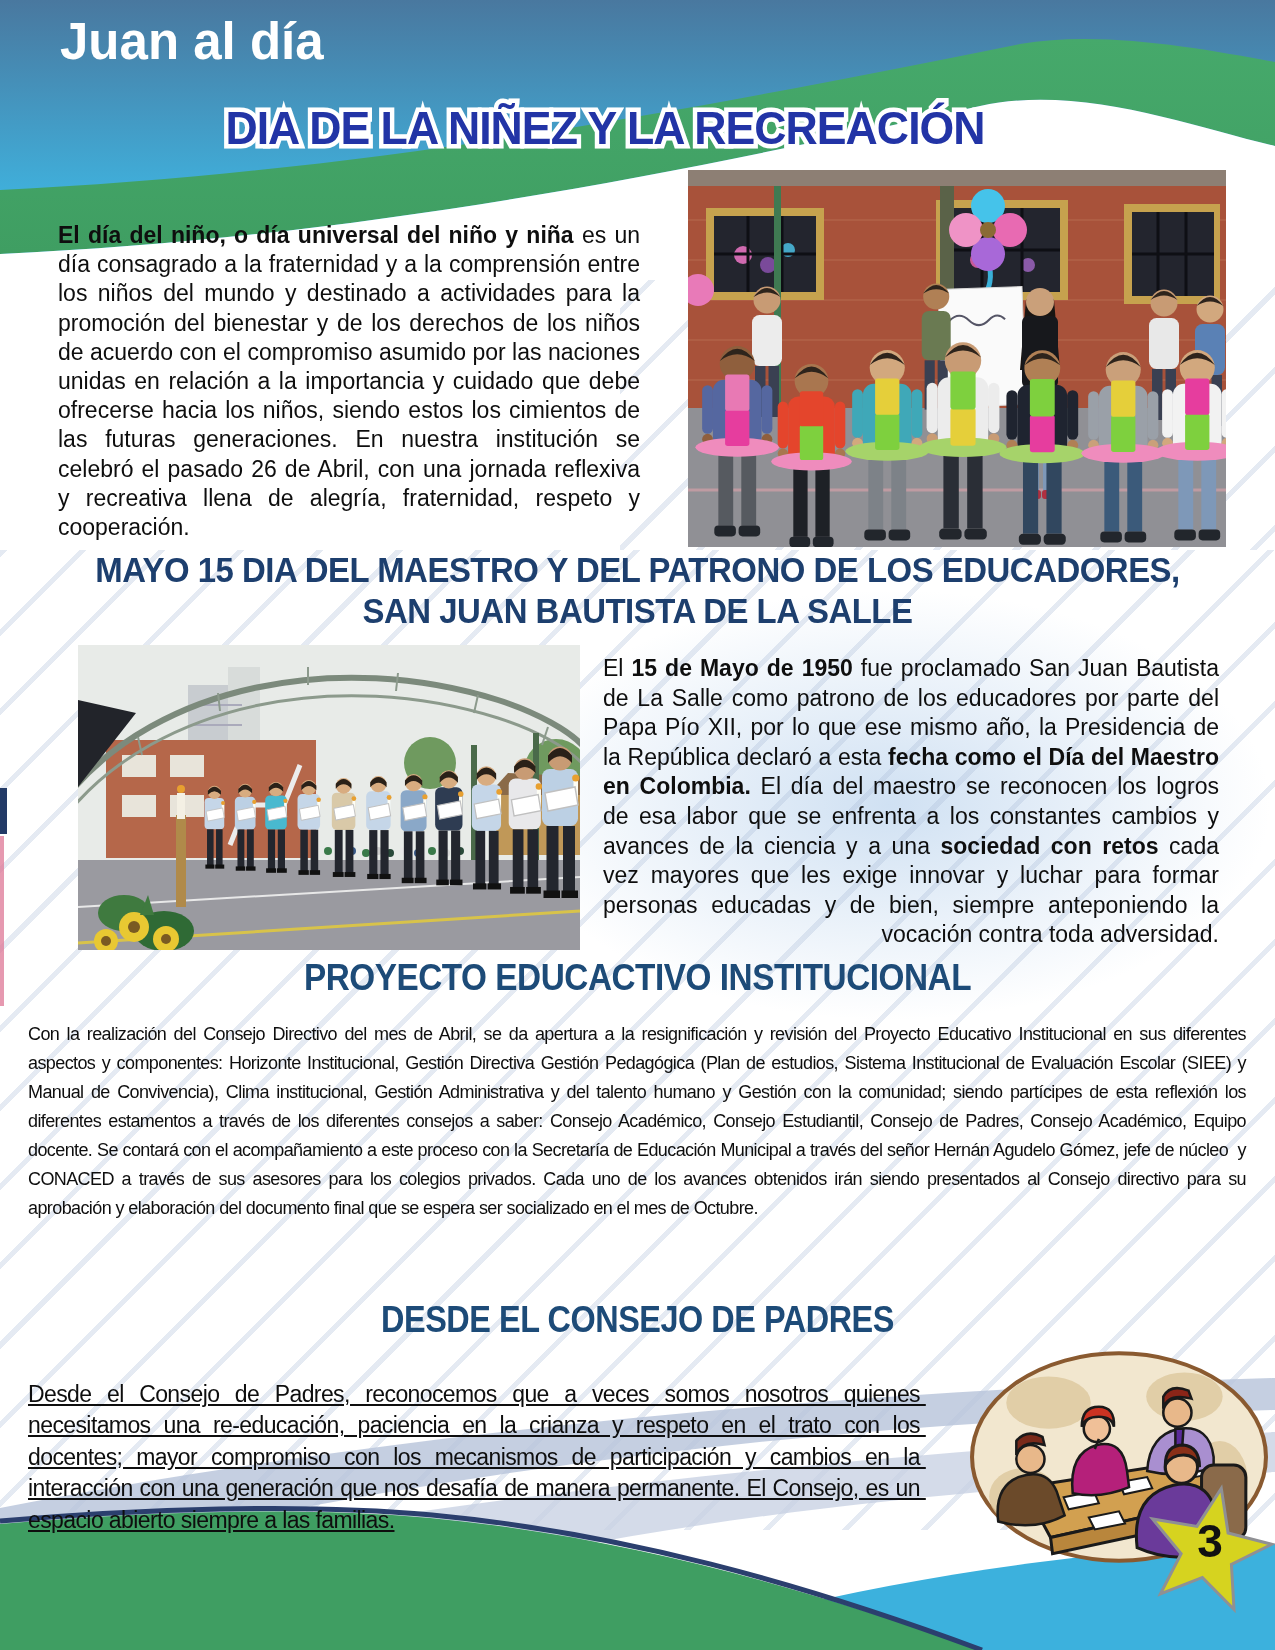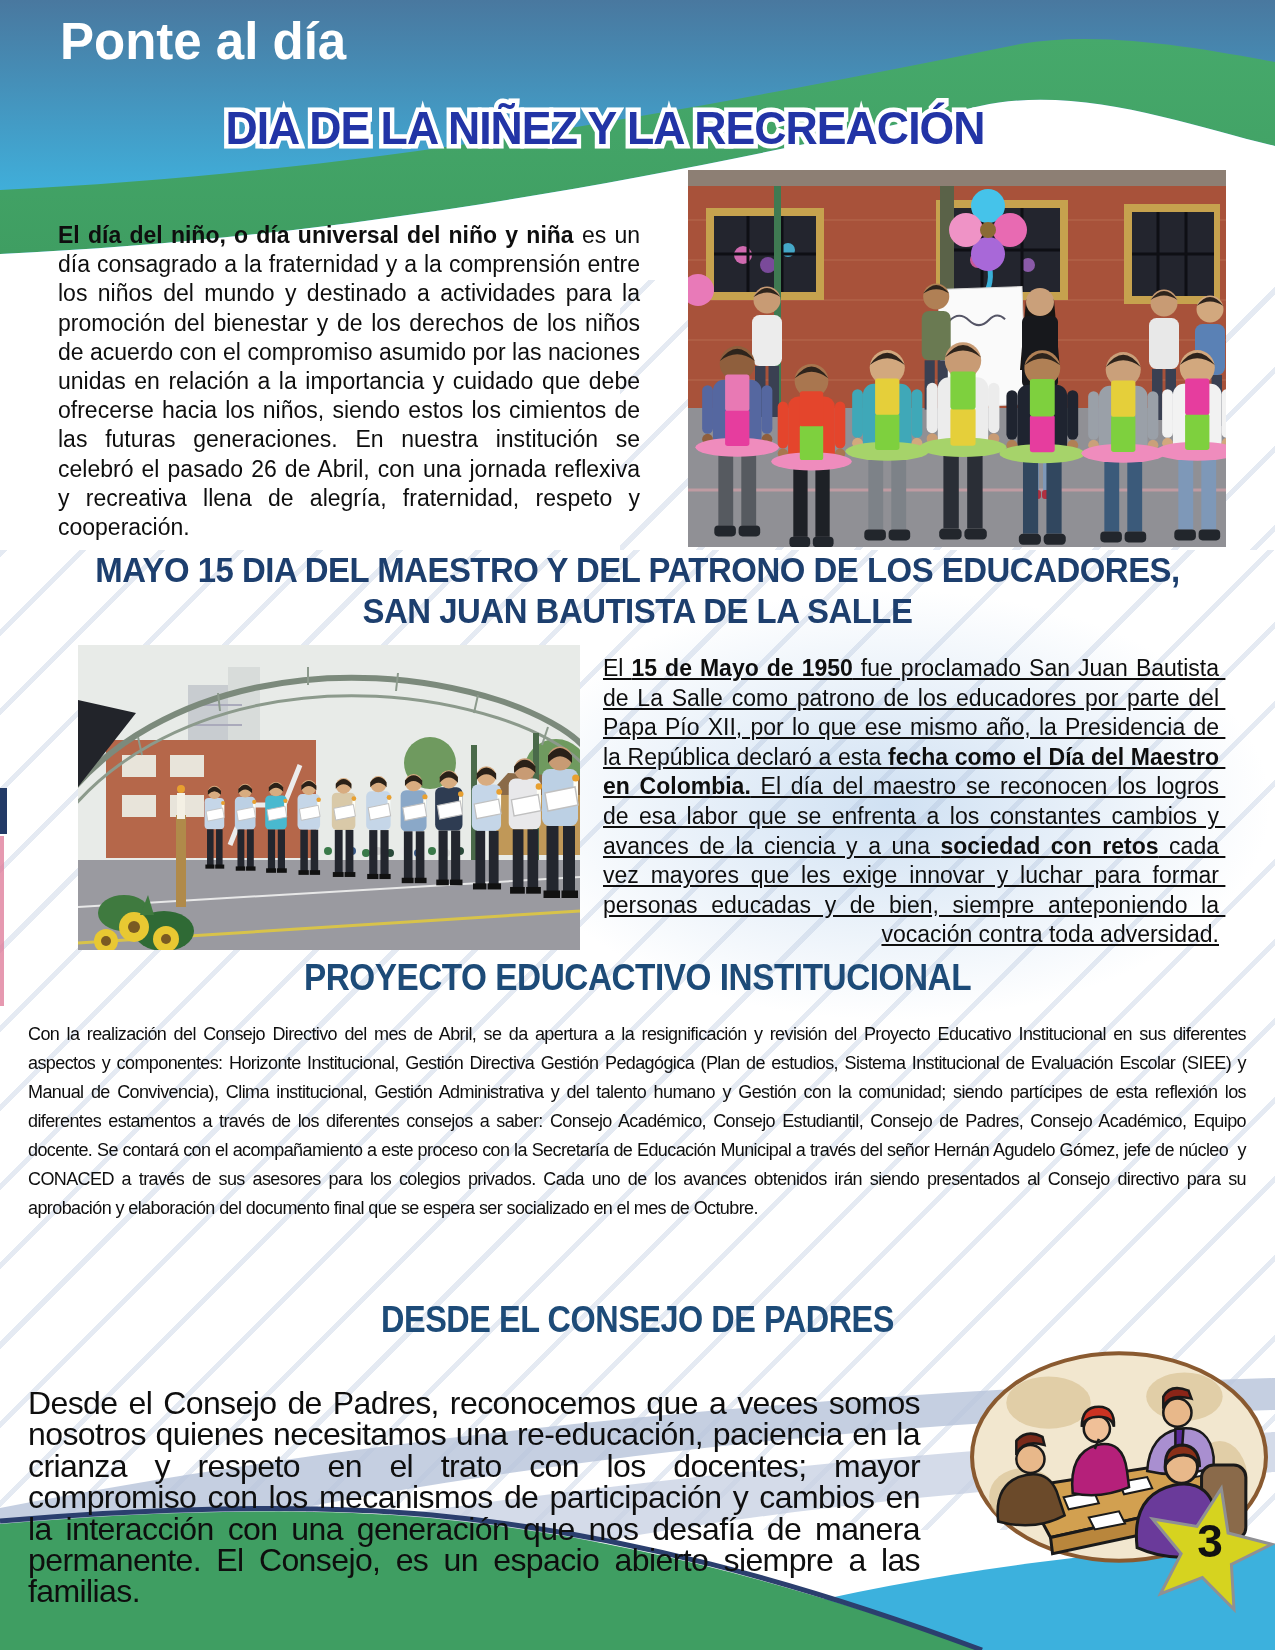--- a/index.html
+++ b/index.html
@@ -24,23 +24,23 @@
   .h2{left:20px;top:549px;width:1235px;text-align:center;color:#1d3f6e;font-size:35px;font-weight:bold;
       line-height:41px;transform:scaleX(.94);letter-spacing:-.5px;}
   .h3{left:0;top:957px;width:1275px;text-align:center;color:#1d4b78;font-size:37px;font-weight:bold;
       transform:scaleX(.90);letter-spacing:-.5px;}
   .h4{left:0;top:1299px;width:1275px;text-align:center;color:#1d4b78;font-size:36px;font-weight:bold;
       transform:scaleX(.90);letter-spacing:-.5px;}
   
   .para{color:#0e0e0e;text-align:justify;white-space:pre-wrap;}
   .para b{font-weight:bold;}
   .p1{left:58px;top:198px;width:582px;font-size:23px;line-height:29.2px;}
-  .p2{left:603px;top:631px;width:616px;font-size:23px;line-height:29.6px;text-align-last:right;text-decoration:underline;}
+  .p2{left:603px;top:631px;width:616px;font-size:23px;line-height:29.6px;text-align-last:right;}
   .p3{left:28px;top:1002px;width:1218px;font-size:18px;line-height:29px;letter-spacing:-.6px;}
-  .p4{left:28px;top:1356px;width:892px;font-size:32px;line-height:31.4px;letter-spacing:-.6px;}
+  .p4{left:28px;top:1356px;width:892px;font-size:23px;line-height:31.4px;letter-spacing:-.6px;text-decoration:underline;}
   
   .photo1{left:688px;top:170px;width:538px;height:377px;}
   .photo2{left:78px;top:645px;width:502px;height:305px;}
   .clip{left:968px;top:1350px;width:302px;height:214px;}
   .starbox{left:1133px;top:1476px;width:150px;height:150px;}
   .pagenum{left:1188px;top:1514px;width:44px;text-align:center;color:#111;font-size:46px;font-weight:bold;}
   .sliver-navy{left:0;top:788px;width:7px;height:46px;background:#223a66;}
   .sliver-pink{left:0;top:836px;width:4px;height:170px;background:rgba(221,119,150,.75);}
   svg{display:block;}
 </style>
@@ -73,21 +73,21 @@
       <linearGradient id="ggreen" x1="0" y1="0" x2="0" y2="1">
         <stop offset="0" stop-color="#46a96b"></stop>
           <stop offset="1" stop-color="#3f9e62"></stop>
       </linearGradient>
     </defs>
     <rect x="0" y="0" width="1275" height="280" fill="url(#gblue)"></rect>
     <path d="M0,190 C380,172 720,104 1020,44 C1100,30 1200,48 1275,62 L1275,146 C1190,126 1080,84 980,106 C700,168 380,236 0,254 Z" fill="url(#ggreen)"></path>
     <path d="M0,254 C380,236 700,168 980,106 C1080,84 1190,126 1275,146 L1275,280 L0,280 Z" fill="#ffffff"></path>
   </svg>
 
-  <div class="abs brand">Ponte al día</div>
+  <div class="abs brand">Juan al día</div>
   <div class="abs h1wrap">
     <span class="stroke">DIA DE LA NIÑEZ Y LA RECREACIÓN</span>
     <span class="fill">DIA DE LA NIÑEZ Y LA RECREACIÓN</span>
   </div>
 
   <div class="abs photo1">
     <svg width="538" height="377" viewBox="0 0 538 377">
       <defs>
         <symbol id="kid" overflow="visible">
           <rect x="9" y="32" width="8" height="36" rx="4" fill="var(--shirt)"></rect>

